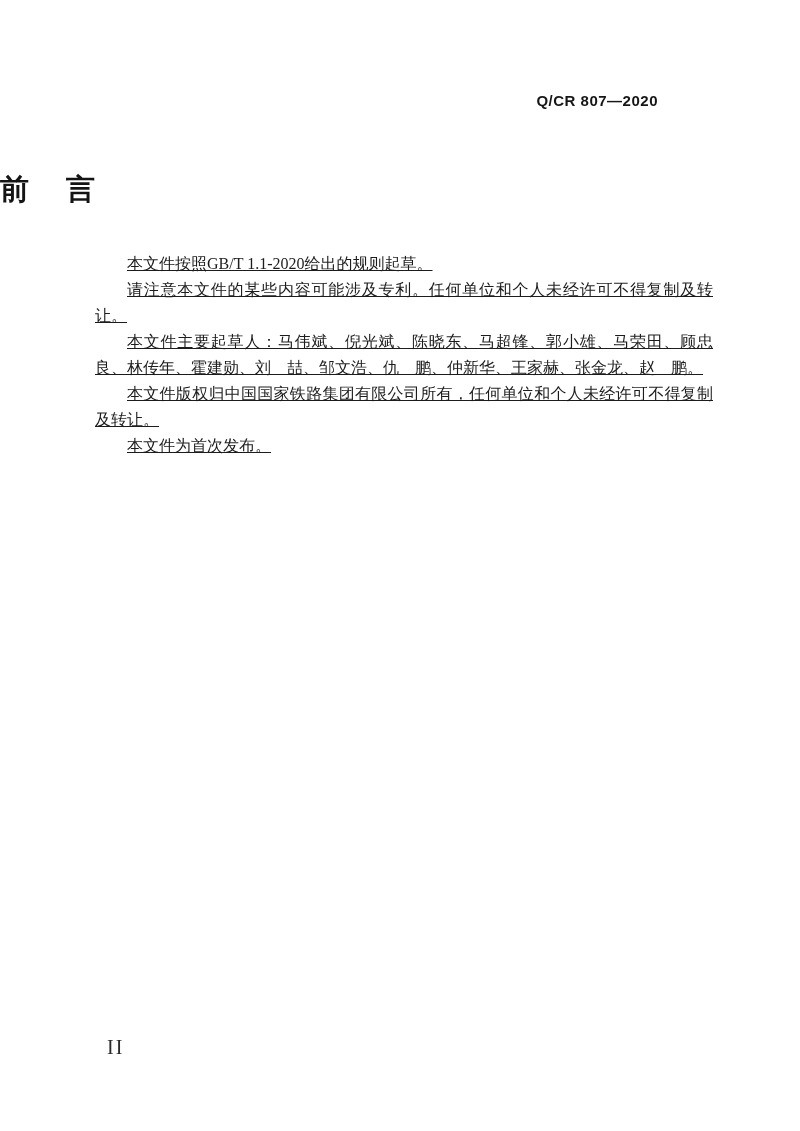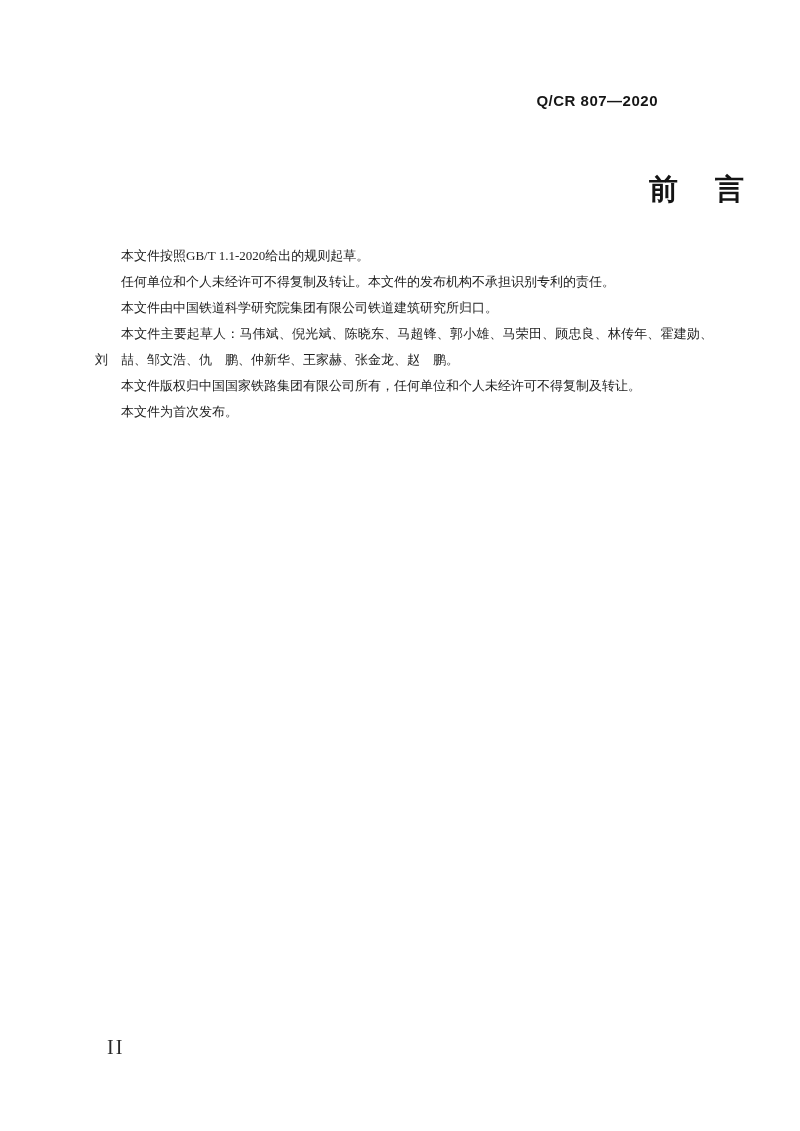--- a/index.html
+++ b/index.html
@@ -22,36 +22,37 @@
     font-weight: bold;
     letter-spacing: 0.5px;
     color: #161616;
     white-space: nowrap;
   }
   .doc-title {
     position: absolute;
     top: 170px;
     left: 0;
     width: 100%;
-    text-align: right;
+    text-align: left;
     font-family: "Liberation Sans", "DejaVu Sans", sans-serif;
     font-size: 29px;
     font-weight: bold;
     letter-spacing: 4px;
     color: #141414;
   }
   .body-text {
     position: absolute;
-    top: 243px;
+    top: 251px;
     left: 95px;
     width: 618px;
-    font-size: 13px;
+    font-size: 16px;
     line-height: 26px;
     text-align: justify;
     color: #1c1c1c;
+    text-decoration: underline;
   }
   .body-text p {
     text-indent: 2em;
     margin: 0;
   }
   .page-number {
     position: absolute;
     left: 107px;
     top: 1036px;
     font-size: 20px;
@@ -63,22 +64,21 @@
 <body>
 
 <div class="page">
 
   <div class="header-code">Q/CR 807—2020</div>
 
   <h1 class="doc-title">前　言</h1>
 
   <div class="body-text">
     <p>本文件按照GB/T 1.1-2020给出的规则起草。</p>
-    <p>任何单位和个人未经许可不得复制及转让。本文件的发布机构不承担识别专利的责任。</p>
-    <p>本文件由中国铁道科学研究院集团有限公司铁道建筑研究所归口。</p>
+    <p>请注意本文件的某些内容可能涉及专利。任何单位和个人未经许可不得复制及转让。</p>
     <p>本文件主要起草人：马伟斌、倪光斌、陈晓东、马超锋、郭小雄、马荣田、顾忠良、林传年、霍建勋、刘　喆、邹文浩、仇　鹏、仲新华、王家赫、张金龙、赵　鹏。</p>
     <p>本文件版权归中国国家铁路集团有限公司所有，任何单位和个人未经许可不得复制及转让。</p>
     <p>本文件为首次发布。</p>
   </div>
 
   <div class="page-number">II</div>
 
 </div>
 
 </body></html>

